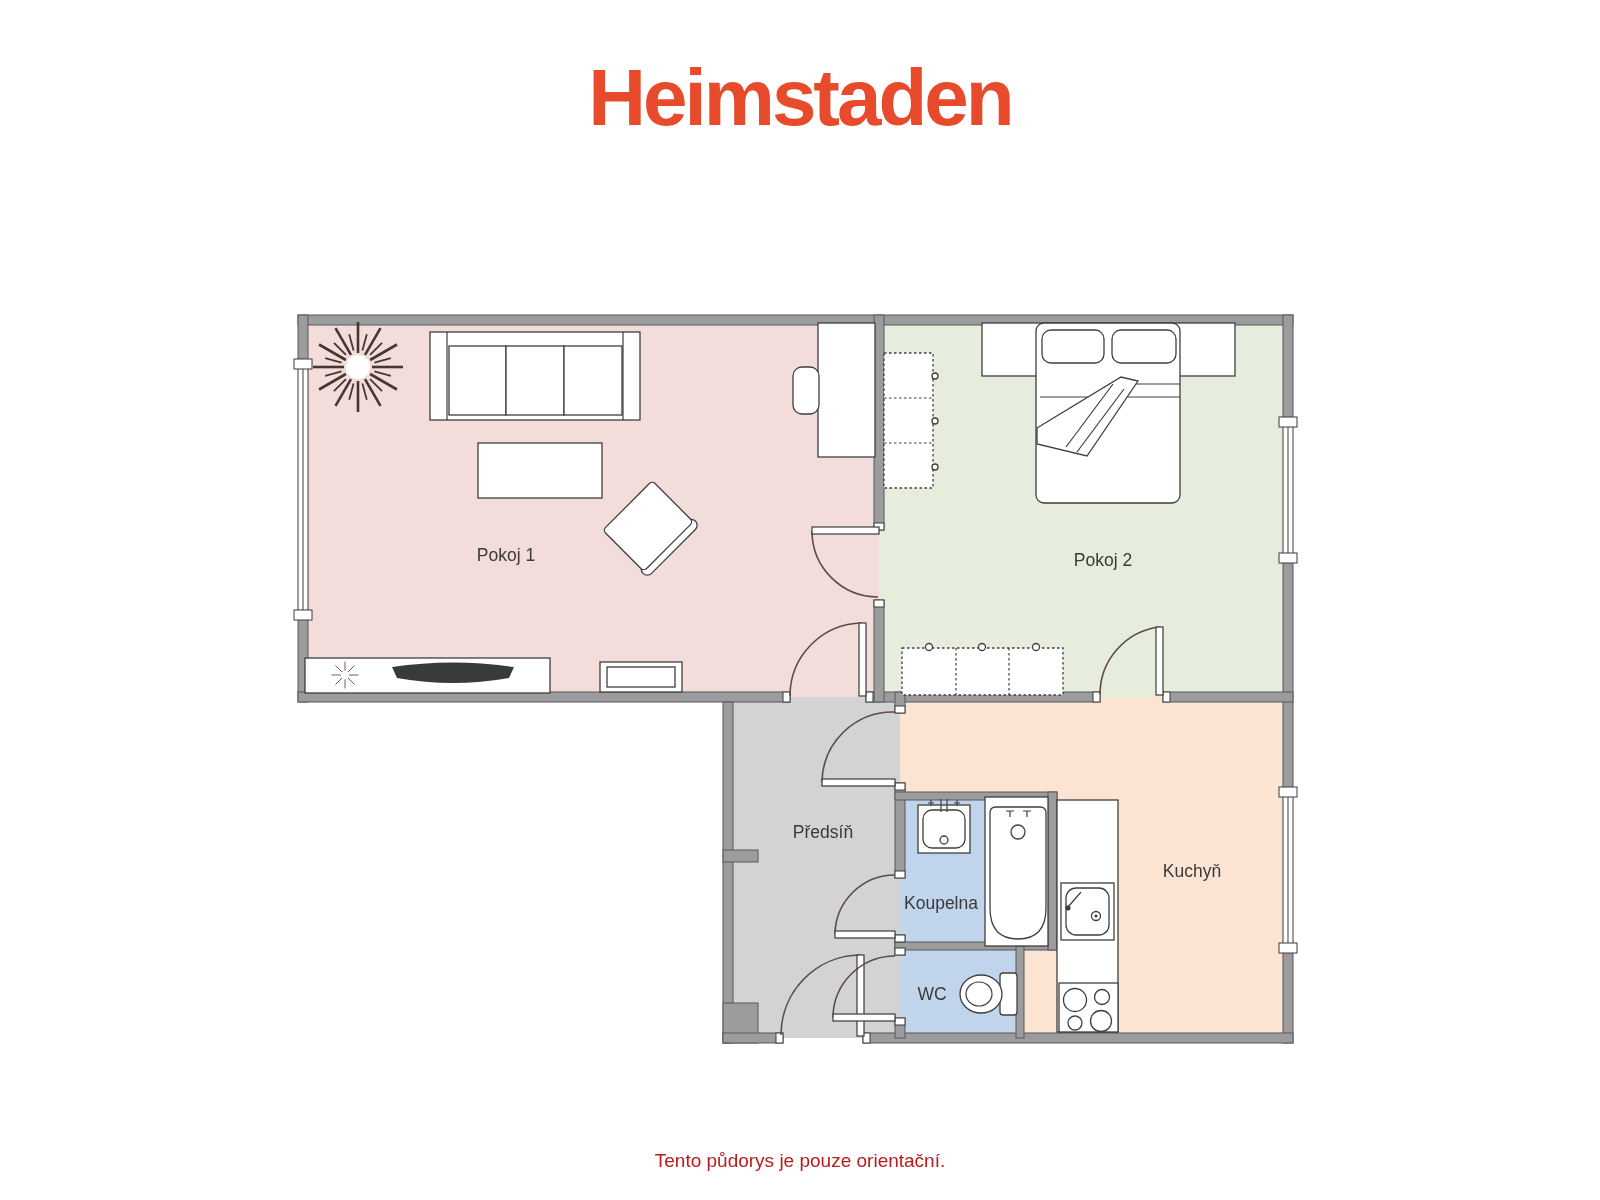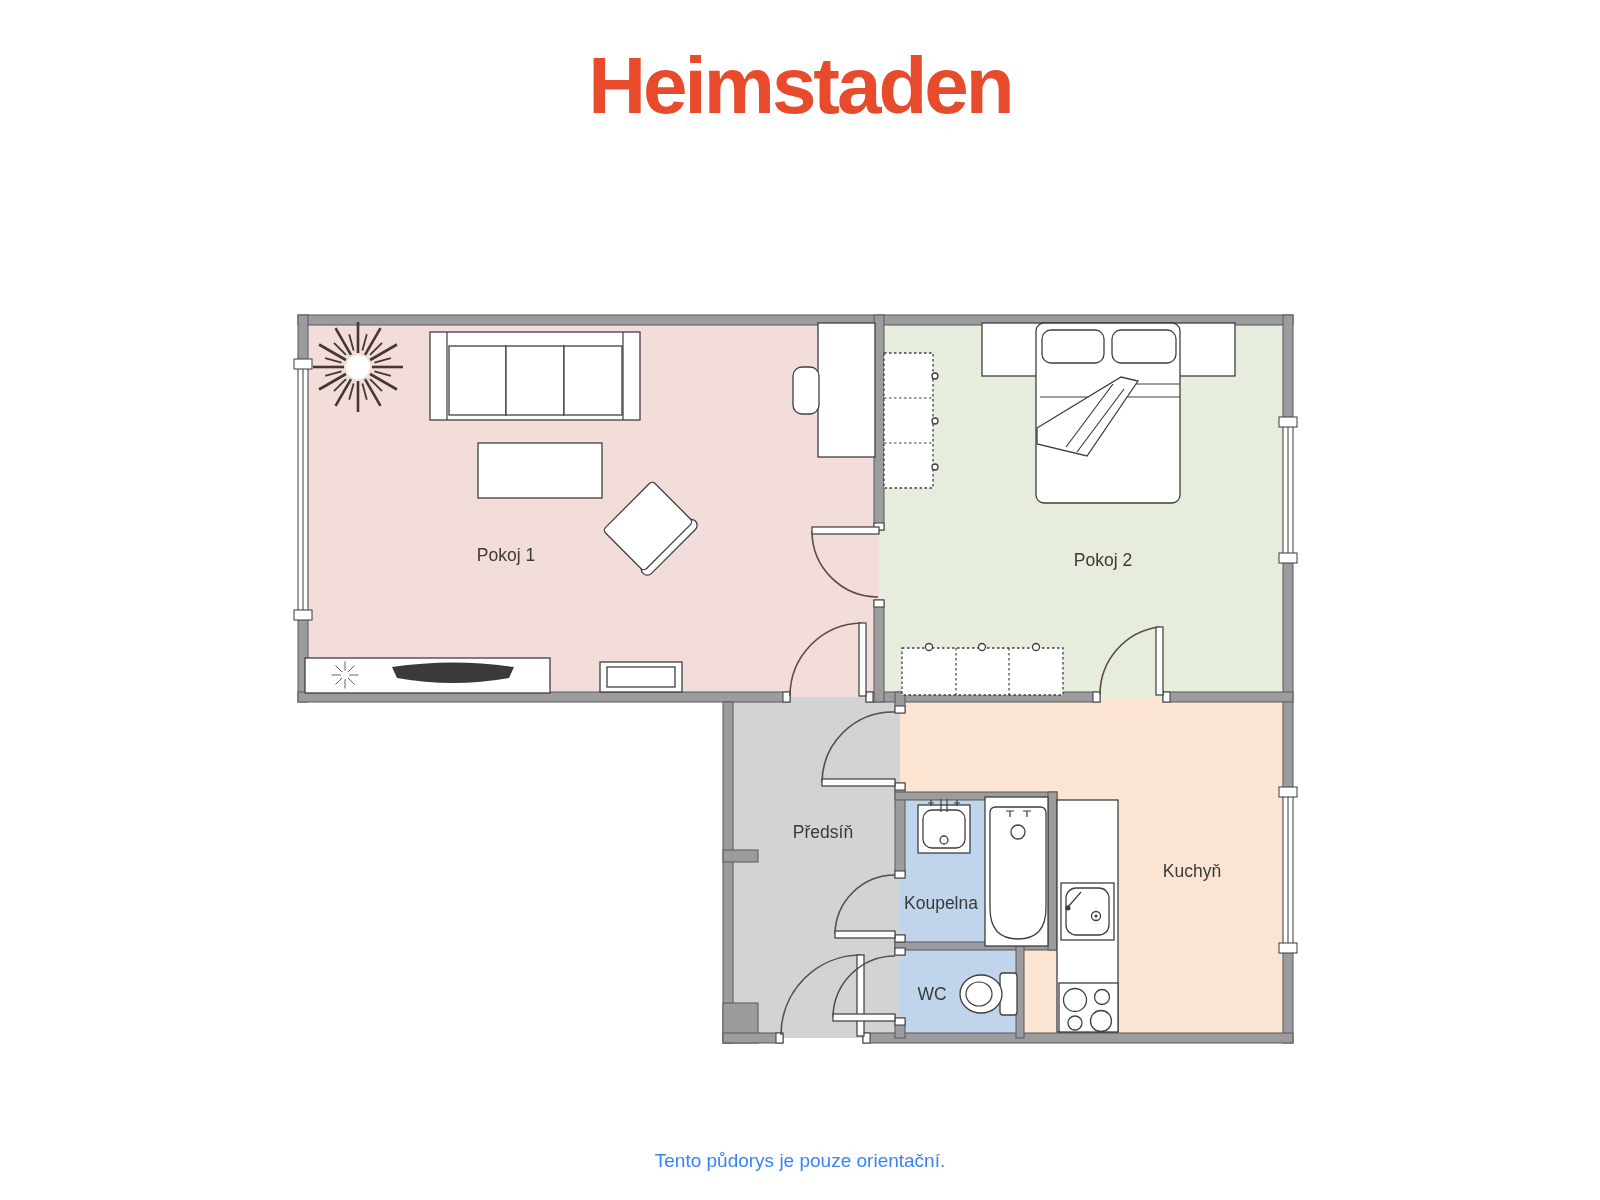--- a/index.html
+++ b/index.html
@@ -1,21 +1,21 @@
 <!DOCTYPE html>
 <html><head>
 <meta charset="utf-8">
 <style>
   html,body{margin:0;padding:0;background:#ffffff;}
   body{width:1600px;height:1200px;font-family:"Liberation Sans",sans-serif;position:relative;overflow:hidden;}
   .canvas{position:relative;width:1600px;height:1200px;background:#fff;}
-  .logo{position:absolute;top:40px;left:0;width:100%;text-align:center;
+  .logo{position:absolute;top:52px;left:0;width:100%;text-align:center;
         font-size:80px;font-weight:bold;letter-spacing:-3px;}
   .note{position:absolute;top:1150px;left:0;width:100%;text-align:center;
-        font-size:19px;color:#3b82f6;}
+        font-size:19px;color:#b91c1c;}
   svg.plan{position:absolute;left:0;top:0;}
   .wallgrp rect{stroke:#59595b;stroke-width:1;}
   .floor{stroke:none;}
   .win{fill:#ffffff;stroke:#3a3a3a;stroke-width:1;}
   .winline{stroke:#3a3a3a;stroke-width:1;fill:none;}
   .jamb{fill:#ffffff;stroke:#3a3a3a;stroke-width:1;}
   .leaf{fill:#ffffff;stroke:#3a3a3a;stroke-width:1.2;}
   .arc{fill:none;stroke:#5d4c43;stroke-width:1.6;}
   .furn{fill:#ffffff;stroke:#3f3f3f;stroke-width:1.3;}
   .furnln{fill:none;stroke:#3f3f3f;stroke-width:1.2;}

